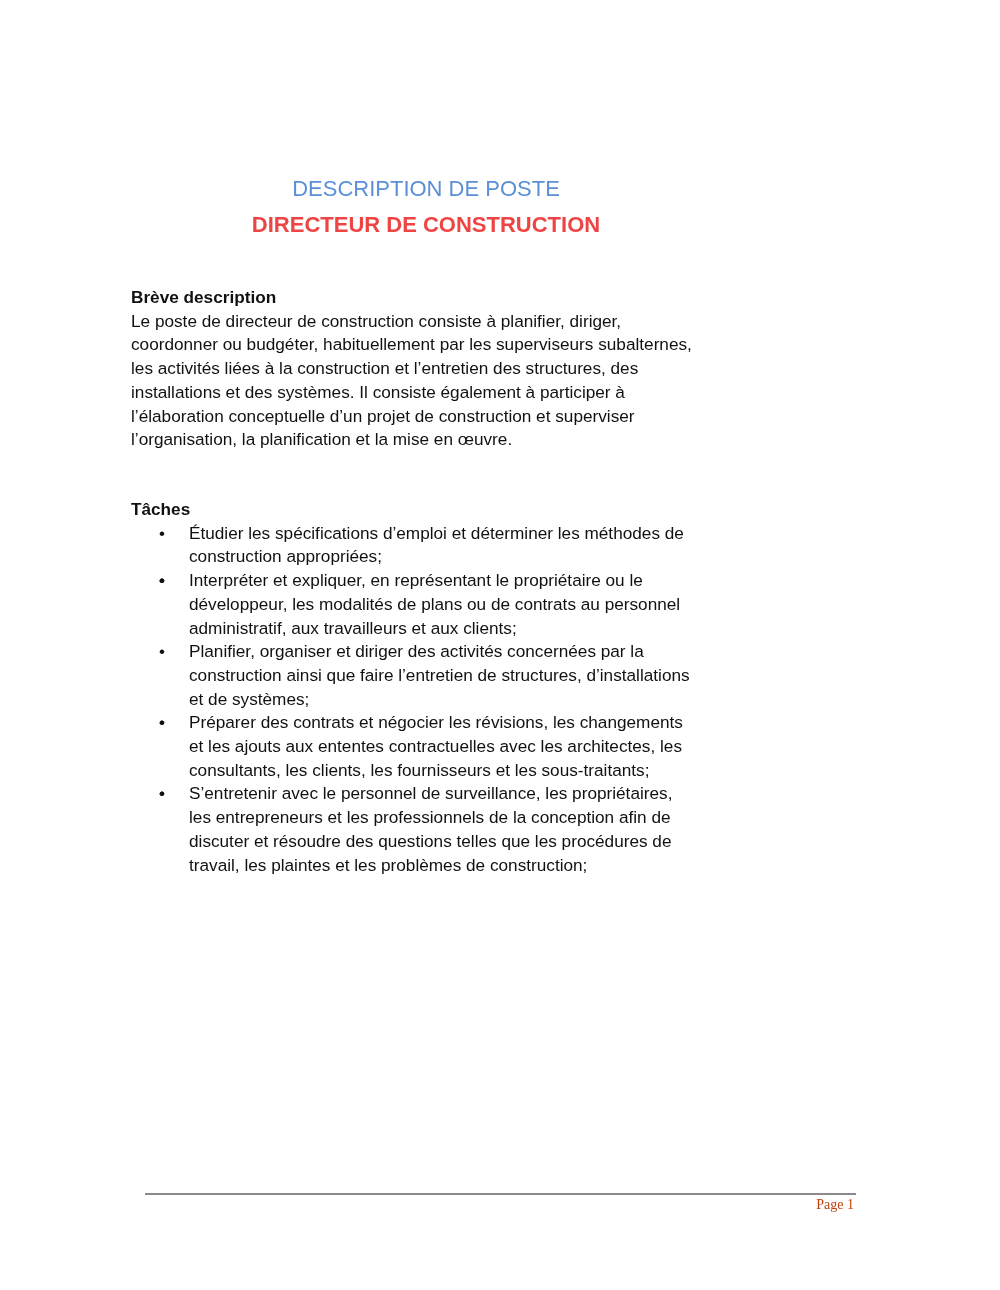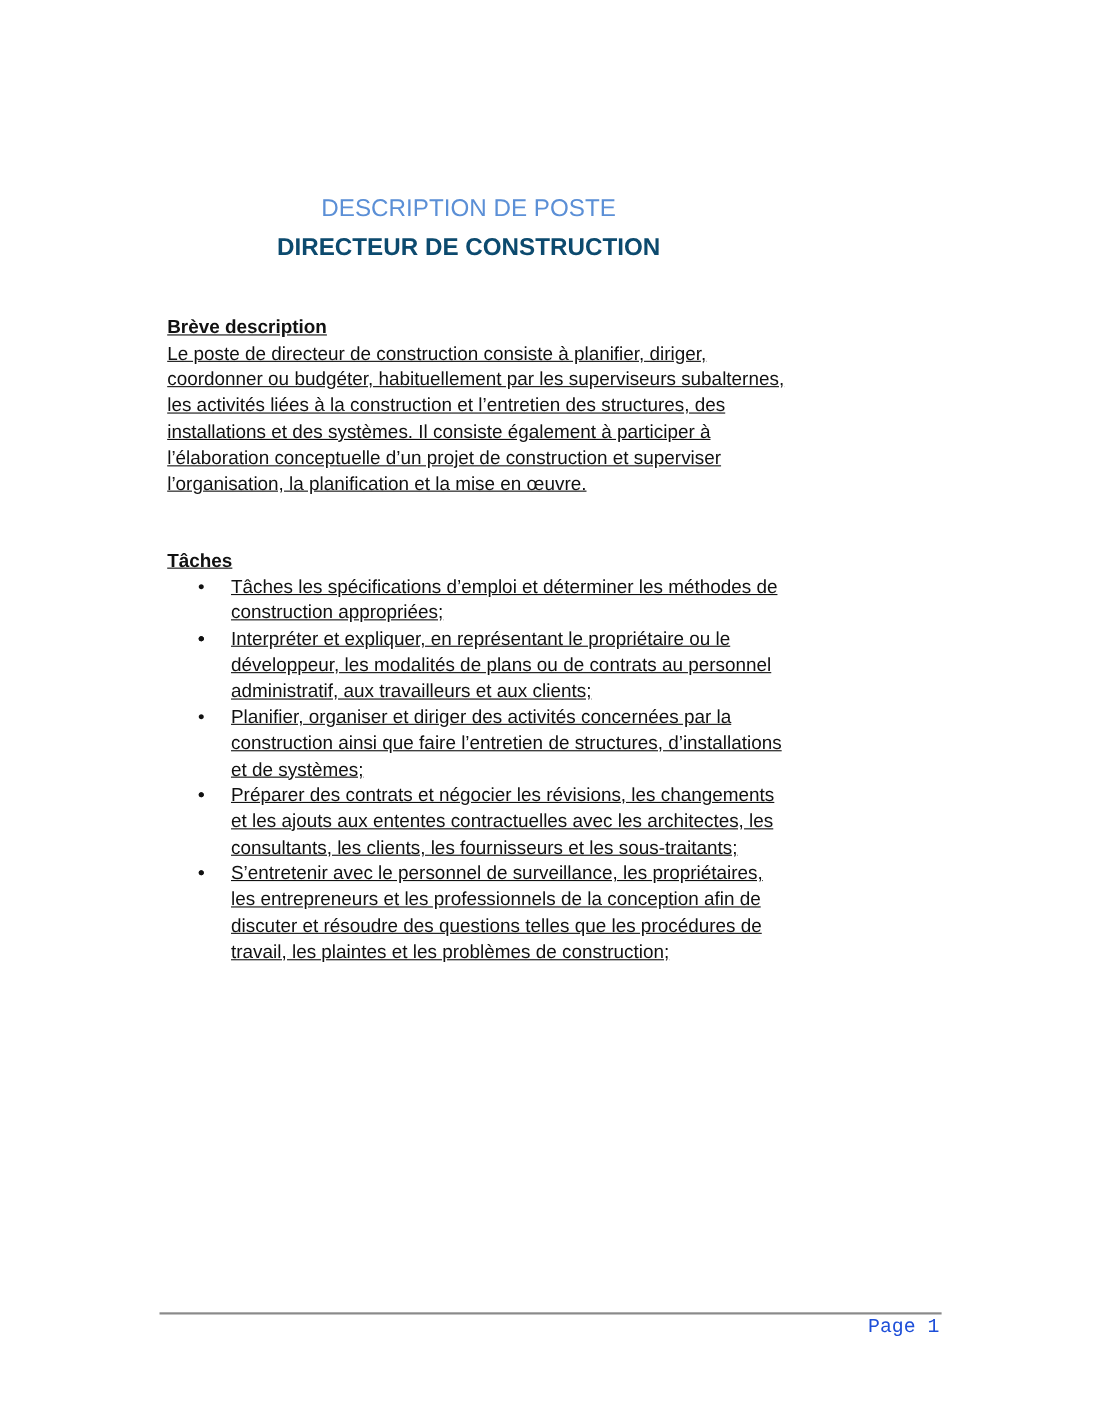--- a/index.html
+++ b/index.html
@@ -6,56 +6,56 @@
     body {
       width: 1000px; height: 1290px; position: relative; overflow: hidden;
       font-family: "Liberation Sans", sans-serif; color: #111111;
     }
     .doc-title {
       position: absolute; top: 176px; left: 146px; width: 560px; text-align: center;
       font-size: 22px; font-weight: normal; color: #5b8fd6; letter-spacing: 0px;
     }
     .doc-subtitle {
       position: absolute; top: 212px; left: 146px; width: 560px; text-align: center;
-      font-size: 22px; font-weight: bold; color: #0c4a6e;
+      font-size: 22px; font-weight: bold; color: #ef4444;
     }
-    .section { position: absolute; left: 152px; width: 580px; font-size: 17.2px; line-height: 23.7px; text-decoration: underline; }
+    .section { position: absolute; left: 131px; width: 580px; font-size: 17.2px; line-height: 23.7px; }
     .section-heading { font-weight: bold; }
     .brief { top: 286px; }
     .brief p { margin: 0; }
     .tasks { top: 498px; }
     ul.task-list { list-style: none; margin: 0; padding: 0; }
     ul.task-list li { position: relative; padding-left: 58px; width: 510px; }
     ul.task-list li .bullet {
       position: absolute; left: 28px; top: 0; font-size: 17px;
     }
     .footer-rule {
       position: absolute; top: 1193px; left: 145px; width: 711px; height: 0;
       border-top: 2px solid #8a8a8a;
     }
     .page-number {
       position: absolute; top: 1197px; right: 146px;
-      font-family: Liberation Mono, monospace; font-size: 18px; color: #1d4ed8;
+      font-family: Liberation Serif, serif; font-size: 14px; color: #c2410c;
     }
   </style>
 </head>
 <body>
 
 <div class="doc-title">DESCRIPTION DE POSTE</div>
 <div class="doc-subtitle">DIRECTEUR DE CONSTRUCTION</div>
 
 <div class="section brief">
   <div class="section-heading">Brève description</div>
   <p>Le poste de directeur de construction consiste à planifier, diriger, coordonner ou budgéter, habituellement par les superviseurs subalternes, les activités liées à la construction et l’entretien des structures, des installations et des systèmes. Il consiste également à participer à l’élaboration conceptuelle d’un projet de construction et superviser l’organisation, la planification et la mise en œuvre.</p>
 </div>
 
 <div class="section tasks">
   <div class="section-heading">Tâches</div>
   <ul class="task-list">
-    <li><span class="bullet">•</span><span>Tâches les spécifications d’emploi et déterminer les méthodes de construction appropriées;</span></li>
+    <li><span class="bullet">•</span><span>Étudier les spécifications d’emploi et déterminer les méthodes de construction appropriées;</span></li>
     <li><span class="bullet">•</span></li>
     <li><span class="bullet">•</span></li>
     <li><span class="bullet">•</span><span>Interpréter et expliquer, en représentant le propriétaire ou le développeur, les modalités de plans ou de contrats au personnel administratif, aux travailleurs et aux clients;</span></li>
     <li><span class="bullet">•</span><span>Planifier, organiser et diriger des activités concernées par la construction ainsi que faire l’entretien de structures, d’installations et de systèmes;</span></li>
     <li><span class="bullet">•</span></li>
     <li><span class="bullet">•</span><span>Préparer des contrats et négocier les révisions, les changements et les ajouts aux ententes contractuelles avec les architectes, les consultants, les clients, les fournisseurs et les sous-traitants;</span></li>
     <li><span class="bullet">•</span></li>
     <li><span class="bullet">•</span><span>S’entretenir avec le personnel de surveillance, les propriétaires, les entrepreneurs et les professionnels de la conception afin de discuter et résoudre des questions telles que les procédures de travail, les plaintes et les problèmes de construction;</span></li>
   </ul>
 </div>

